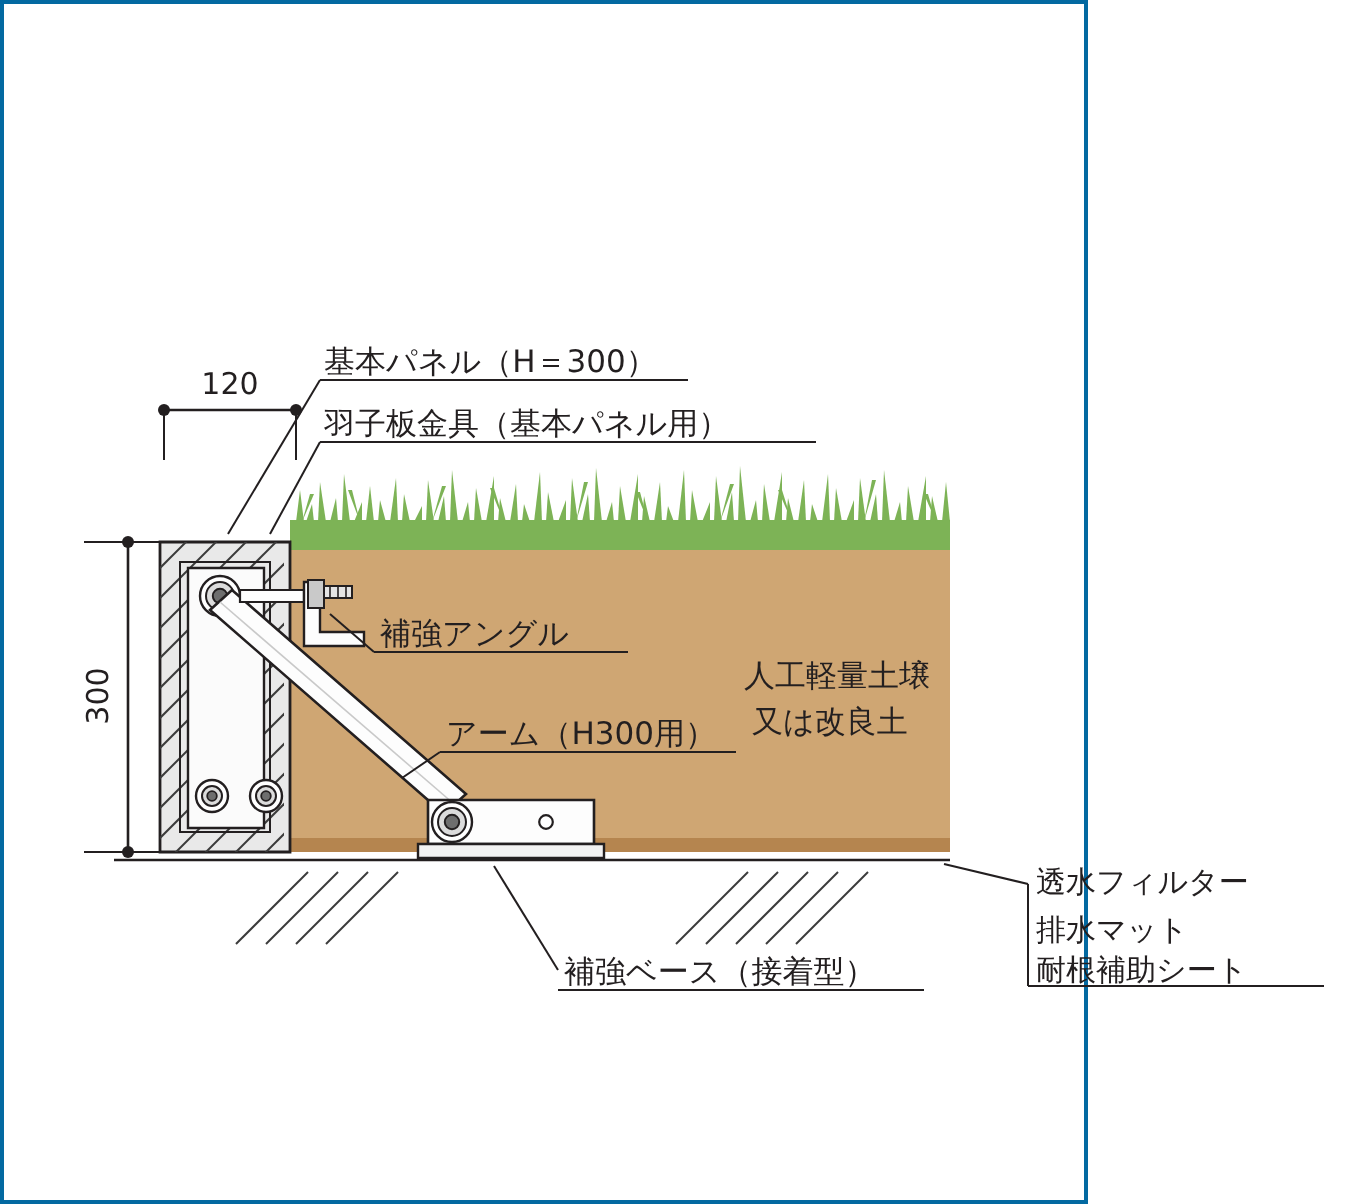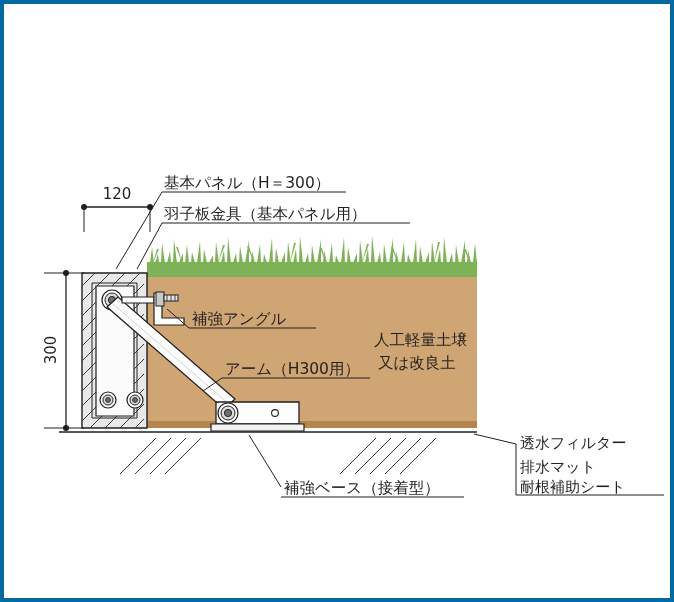--- a/index.html
+++ b/index.html
@@ -2,24 +2,24 @@
 <html lang="ja"><head>
 <meta charset="utf-8">
 <title>green-roof-panel-section-diagram</title>
 <style>
   html,body{margin:0;padding:0;background:#ffffff;}
   body{
     width:674px;height:602px;overflow:hidden;
     font-family:"Liberation Sans","DejaVu Sans",sans-serif;
   }
   #canvas{
-    position:relative;width:674px;height:602px;
+    position:relative;width:544px;height:602px;
     box-sizing:border-box;
     background:#ffffff;
-    border:4px solid #0369a1;
+    border:2px solid #0369a1;
   }
   svg#drawing{position:absolute;left:0;top:0;width:674px;height:602px;display:block;}
   .lbl{
     font-family:"DejaVu Sans","Liberation Sans",sans-serif;
     fill:#231f20;
     font-size:15.5px;
     white-space:pre;
   }
   .lbl-sm{font-size:15px;}
   .dim{

